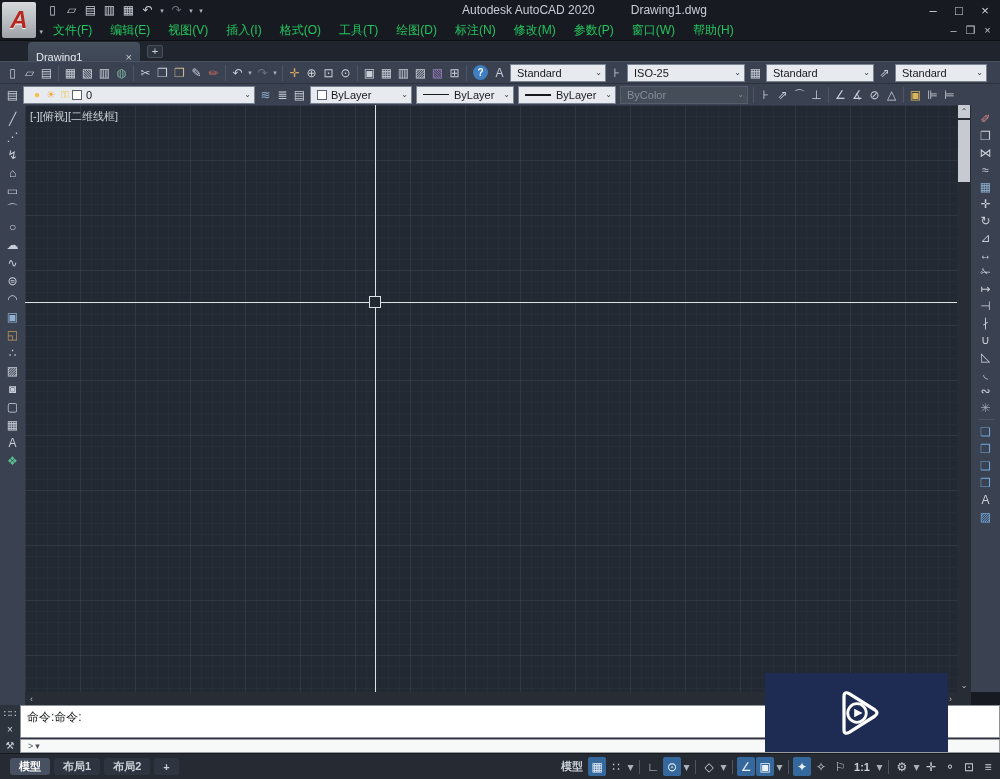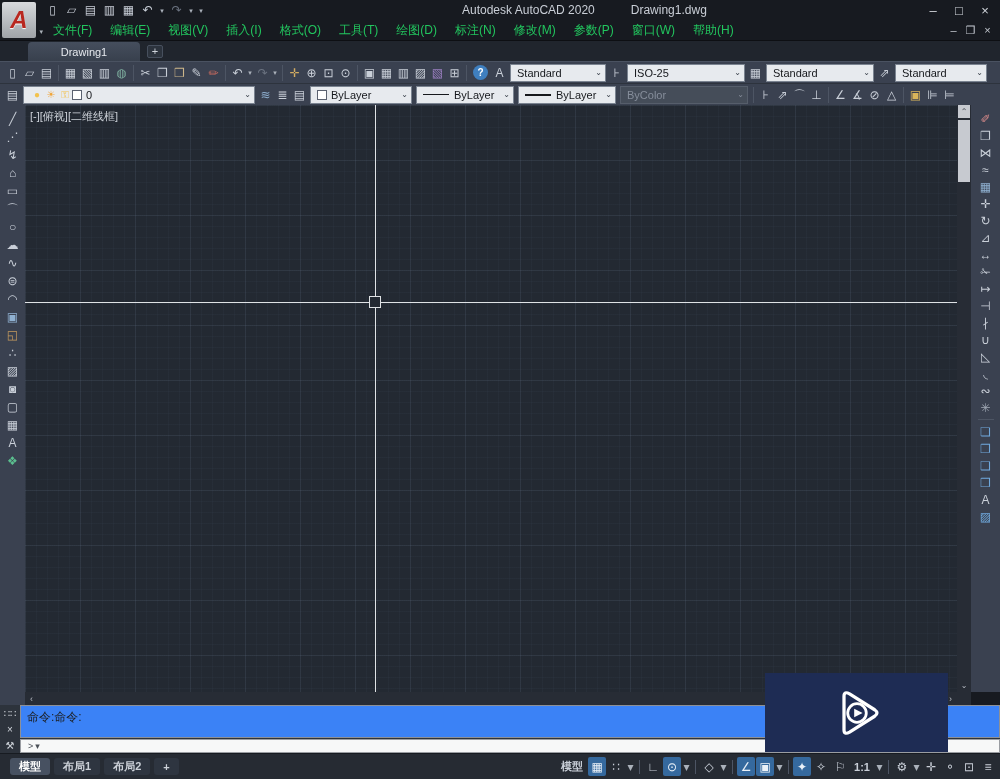--- a/index.html
+++ b/index.html
@@ -28,21 +28,21 @@
              border-bottom:1px solid #0d0f13; }
   .menu-item { color:#22c55e; font-size:12px; padding:2px 9px; cursor:default; }
   #doc-controls { position:absolute; right:4px; top:22px; display:flex; }
   #doc-controls .icon { width:17px; height:16px; font-size:11px; color:#c3c8cf; }
 
   
   #tabrow { left:0; top:41px; width:1000px; height:20px; background:#20252d; }
   #doc-tab { position:absolute; left:28px; top:42px; width:112px; height:19px;
              background:linear-gradient(#454e5d,#38404d); border-radius:4px 4px 0 0;
              display:flex; align-items:center; justify-content:space-between;
-             padding:4px 8px; color:#e6e9ee; font-size:11px;flex-direction:column; }
+             padding:15px 8px; color:#e6e9ee; font-size:11px; }
   #doc-tab .tab-close { color:#c3c8cf; font-size:11px; }
   #new-tab-btn { position:absolute; left:147px; top:45px; width:16px; height:13px;
                  background:#2c333d; border:1px solid #47505e; border-radius:2px;
                  color:#cfd4db; font-size:11px; line-height:11px; text-align:center; }
 
   
   .toolbar { width:1000px; height:22px; background:#3a4150; display:flex; align-items:center;
              padding:0 4px; }
   #toolbar1 { left:0; top:61px; border-top:1px solid #4a5261; }
   #toolbar2 { left:0; top:83px; border-top:1px solid #2d333d; }
@@ -102,21 +102,21 @@
   #hscroll .btn { width:13px; height:13px; color:#b9bec6; font-size:9px; display:flex;
                   align-items:center; justify-content:center; }
   #scroll-corner { left:957px; top:692px; width:14px; height:13px; background:#272c35; }
   #left-corner { left:0; top:692px; width:25px; height:13px; background:#3a4150; }
 
   
   #command { left:0; top:705px; width:1000px; height:48px; background:#2d333c; }
   #cmd-dock { position:absolute; left:0; top:0; width:20px; height:48px; display:flex;
               flex-direction:column; align-items:center; padding-top:2px; gap:3px; }
   #cmd-dock .icon { width:16px; height:13px; font-size:10px; color:#cfd4db; }
-  #cmd-history { position:absolute; left:20px; top:0; width:980px; height:33px; background:#3b82f6;
+  #cmd-history { position:absolute; left:20px; top:0; width:980px; height:33px; background:#ffffff;
                  border:1px solid #8d9096; padding:1px 6px; }
   .cmd-line { font-size:12px; color:#1d1f22; line-height:15px; }
   #cmd-input-row { position:absolute; left:20px; top:34px; width:980px; height:14px; background:#f7f8f8;
                    border:1px solid #9a9da2; display:flex; align-items:center; }
   #cmd-prompt-icon { width:26px; display:flex; align-items:center; justify-content:center; gap:2px;
                      color:#4a4f56; font-size:9px; }
   #cmd-input { flex:1; border:none; outline:none; background:transparent; font-size:11px;
                font-family:"Liberation Sans",sans-serif; color:#333; height:12px; }
   #cmd-input::placeholder { color:#9aa0a6; font-style:italic; }
 

